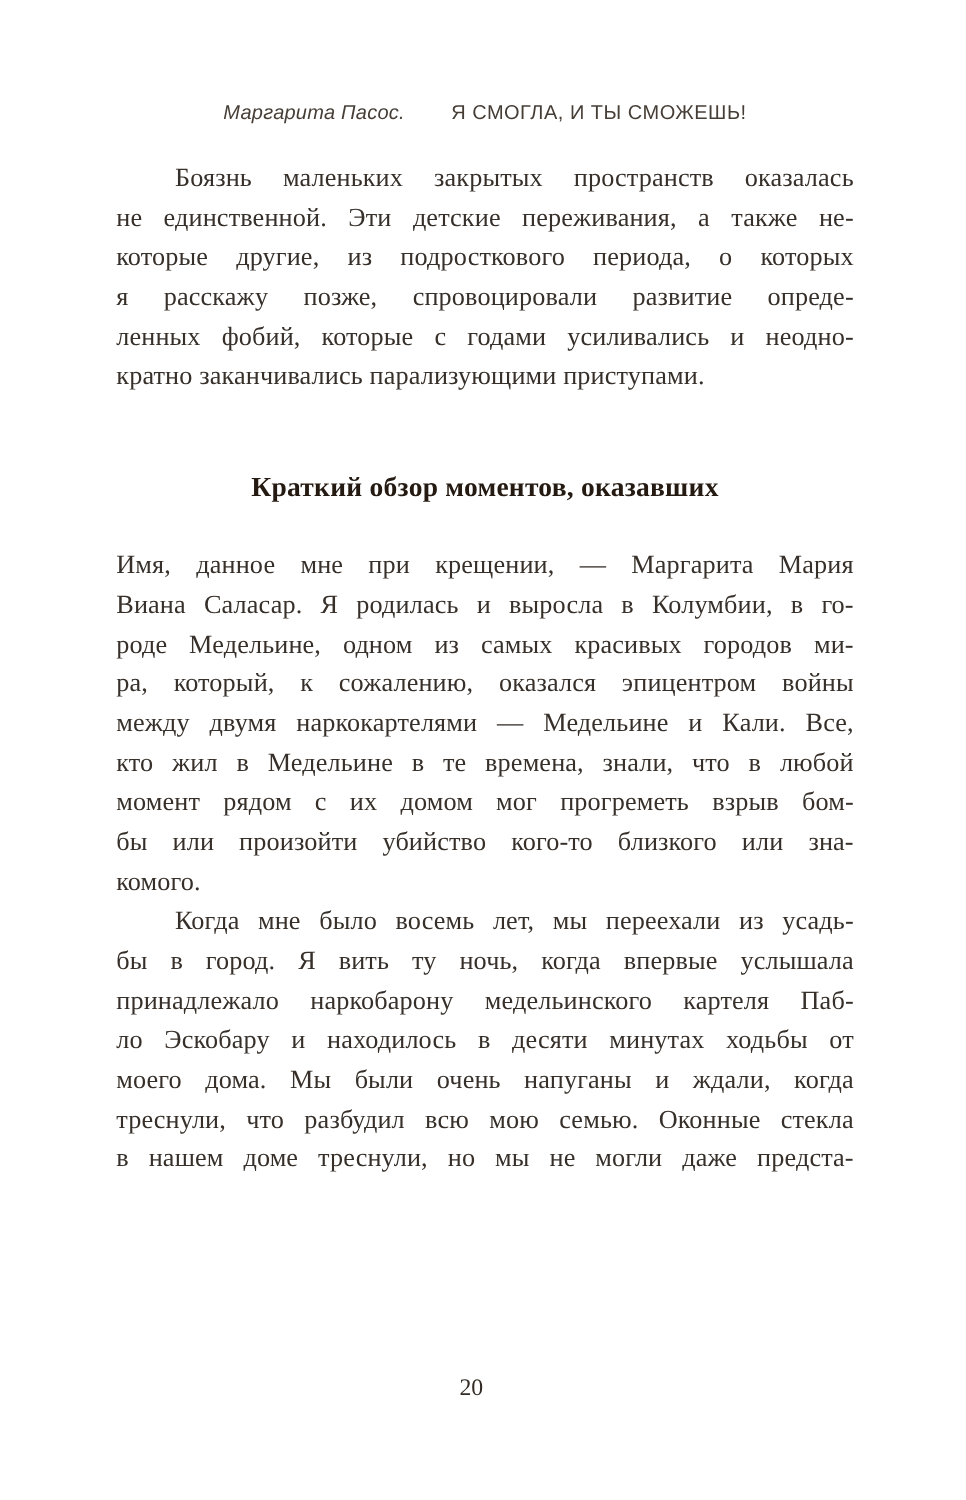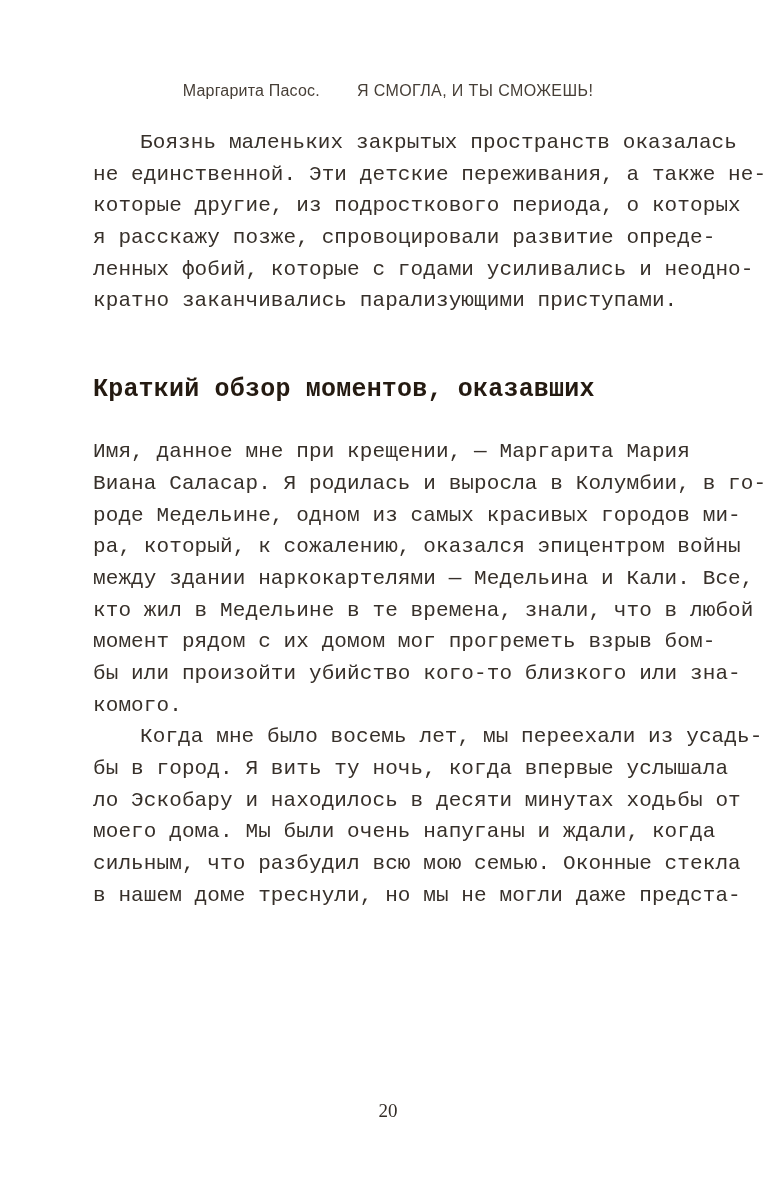--- a/index.html
+++ b/index.html
@@ -19,33 +19,33 @@
     top: 82px;
     left: 93px;
     width: 590px;
     text-align: center;
     font-family: "Liberation Sans", sans-serif;
     font-size: 16px;
     color: #463e36;
     white-space: nowrap;
   }
   .rh-author {
+    font-style: italic;
     margin-right: 1px;
     letter-spacing: 0.2px;
   }
   .rh-title {
     letter-spacing: 0.4px;
     margin-left: 36px;
   }
   .content {
     position: absolute;
     top: 127px;
     left: 93px;
     width: 590px;
-    font-family: Liberation Mono, monospace;
   }
   .para { width: 100%; }
   .jline {
     font-size: 21px;
     line-height: 31.7px;
     height: 31.7px;
     text-align: justify;
     text-align-last: justify;
     white-space: nowrap;
     letter-spacing: 0.1px;
@@ -56,30 +56,31 @@
   }
   .indent .jline:first-child {
     text-indent: 47px;
   }
   .section-heading {
     margin: 56px 0 30px 0;
     font-weight: bold;
     color: #241a11;
   }
   .hline {
-    font-size: 25px;
+    font-size: 22px;
     line-height: 33px;
     height: 33px;
+    text-align: center;
     letter-spacing: 0.2px;
     white-space: nowrap;
   }
   .page-number {
     position: absolute;
     top: 1100px;
-    left: 93px;
+    left: 82px;
     width: 590px;
     text-align: center;
     font-size: 19px;
     color: #332c26;
   }
 </style>
 </head>
 <body>
 
 <div class="page">
@@ -101,33 +102,34 @@
 
     <div class="section-heading">
         <div class="hline">Краткий обзор моментов, оказавших</div>
       </div>
 
     <div class="para">
         <div class="jline">Имя, данное мне при крещении, — Маргарита Мария</div>
         <div class="jline">Виана Саласар. Я родилась и выросла в Колумбии, в го-</div>
         <div class="jline">роде Медельине, одном из самых красивых городов ми-</div>
         <div class="jline">ра, который, к сожалению, оказался эпицентром войны</div>
-        <div class="jline">между здании наркокартелями — Медельина и Кали. Все,</div>
+        <div class="jline">между двумя наркокартелями — Медельине и Кали. Все,</div>
         <div class="jline">кто жил в Медельине в те времена, знали, что в любой</div>
         <div class="jline">момент рядом с их домом мог прогреметь взрыв бом-</div>
         <div class="jline">бы или произойти убийство кого-то близкого или зна-</div>
         <div class="jline last">комого.</div>
       </div>
 
     <div class="para indent">
         <div class="jline">Когда мне было восемь лет, мы переехали из усадь-</div>
         <div class="jline">бы в город. Я вить ту ночь, когда впервые услышала</div>
+        <div class="jline">принадлежало наркобарону медельинского картеля Паб-</div>
         <div class="jline">ло Эскобару и находилось в десяти минутах ходьбы от</div>
         <div class="jline">моего дома. Мы были очень напуганы и ждали, когда</div>
-        <div class="jline">сильным, что разбудил всю мою семью. Оконные стекла</div>
+        <div class="jline">треснули, что разбудил всю мою семью. Оконные стекла</div>
         <div class="jline">в нашем доме треснули, но мы не могли даже предста-</div>
       </div>
 
   </div>
 
   <div class="page-number">20</div>
 
 </div>
 
 </body></html>

